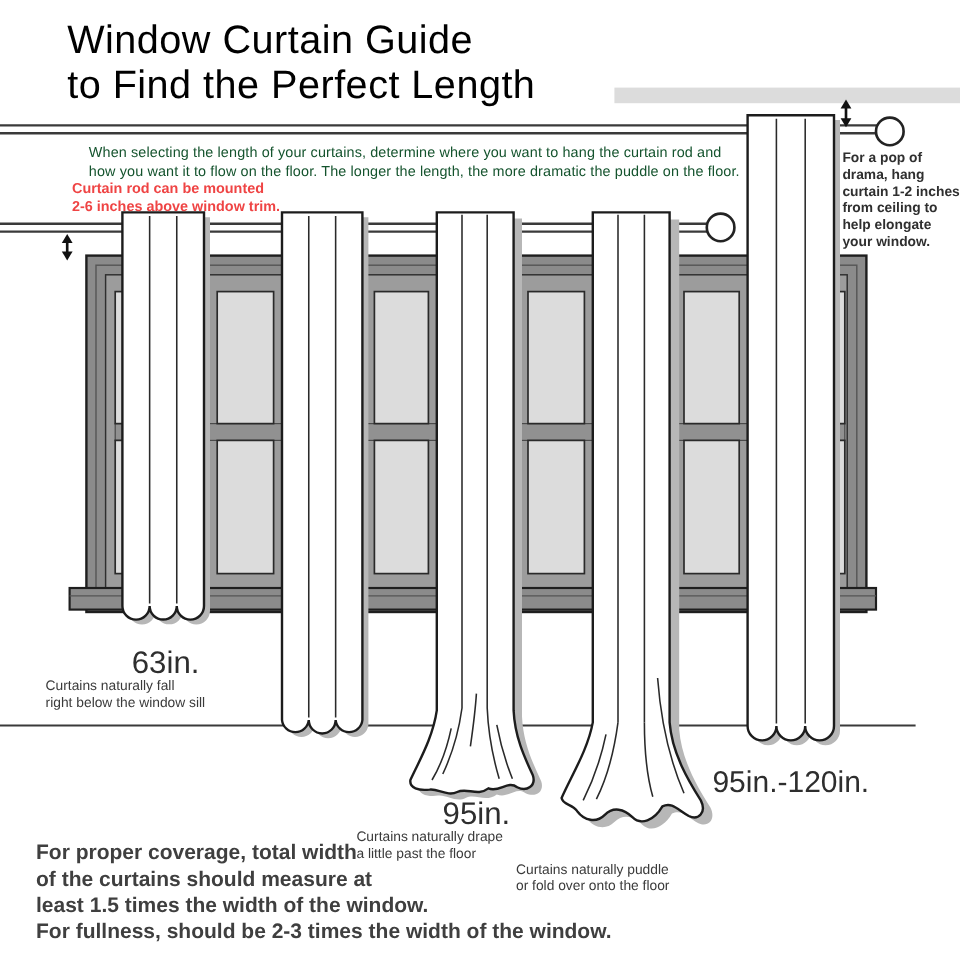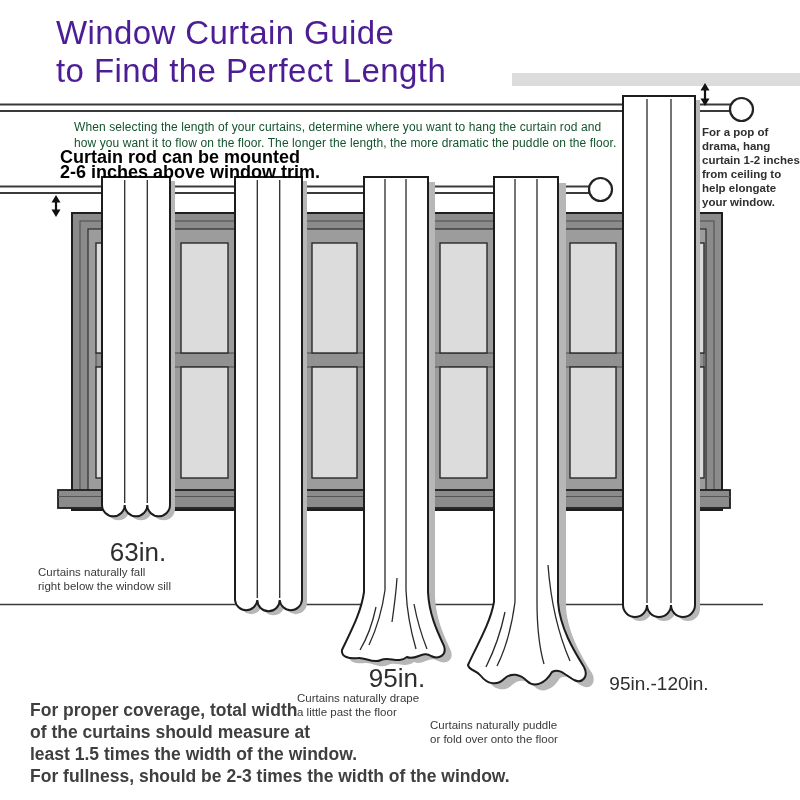--- a/index.html
+++ b/index.html
@@ -1,23 +1,23 @@
 <!DOCTYPE html>
 <html><head>
 <meta charset="utf-8">
 <style>
   html,body{margin:0;padding:0;background:#ffffff;}
   .page{position:relative;width:800px;height:800px;background:#ffffff;overflow:hidden;
         font-family:"Liberation Sans", sans-serif;color:#2b2b2b;}
   .page svg{position:absolute;left:0;top:0;z-index:1;}
   .txt{position:absolute;z-index:2;white-space:pre-line;}
   .title{left:56px;top:14px;font-size:33px;line-height:38px;letter-spacing:0.4px;
-         font-weight:400;color:#4c1d95;}
+         font-weight:400;color:#000000;}
   .intro{left:74px;top:120px;font-size:12px;line-height:15.5px;color:#14532d;letter-spacing:0.1px;}
-  .rod-note{left:60px;top:150px;font-size:18px;line-height:15px;font-weight:bold;color:#000000;}
+  .rod-note{left:60px;top:150px;font-size:12px;line-height:15px;font-weight:bold;color:#ef4444;}
   .ceiling-note{left:702px;top:125px;font-size:11.5px;line-height:14px;font-weight:bold;color:#2f2f2f;}
   .len-size{position:absolute;z-index:2;text-align:center;font-size:26px;line-height:28px;color:#2e2e2e;}
   .len-desc{position:absolute;z-index:2;text-align:left;white-space:pre-line;
             font-size:11.5px;line-height:14px;color:#3a3a3a;}
   .footer{left:30px;top:699px;font-size:17.5px;line-height:22px;font-weight:bold;color:#3f3f3f;}
 </style>
 </head>
 <body>
 
 <div class="page">
@@ -163,20 +163,20 @@
 right below the window sill</div>
 
 
   <div class="len-size" style="left:297px;top:664px;width:200px;">95in.</div>
   <div class="len-desc" style="left:297px;top:691px;width:200px;">Curtains naturally drape
 a little past the floor</div>
 
   <div class="len-desc" style="left:430px;top:718px;width:200px;">Curtains naturally puddle
 or fold over onto the floor</div>
 
-  <div class="len-size" style="left:549px;top:670px;width:220px;font-size:19px;">95in.-120in.</div>
+  <div class="len-size" style="left:549px;top:638px;width:220px;font-size:25px;">95in.-120in.</div>
 
   <div class="txt footer">For proper coverage, total width
 of the curtains should measure at
 least 1.5 times the width of the window.
 For fullness, should be 2-3 times the width of the window.</div>
 
 </div>
 
 </body></html>

